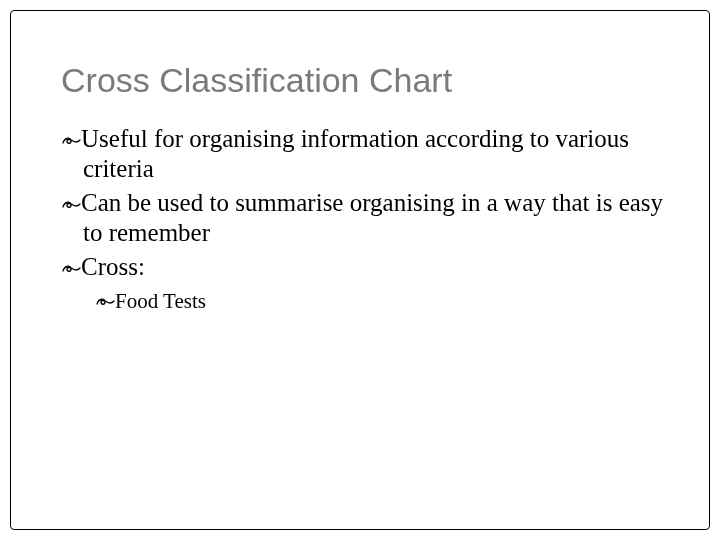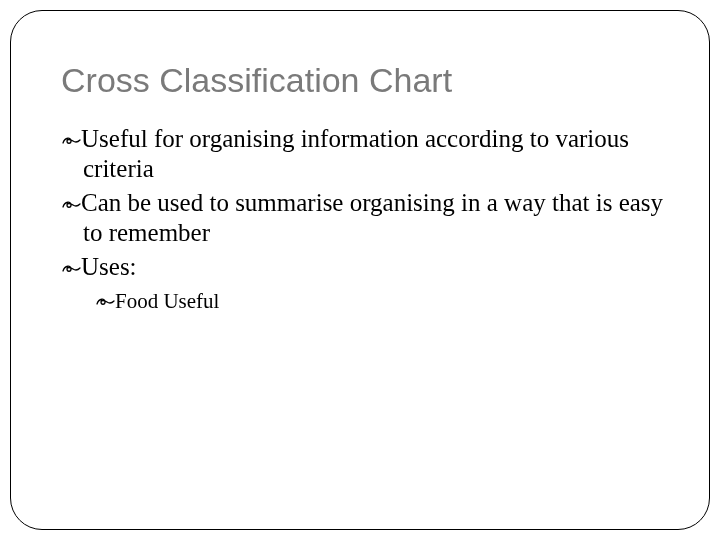--- a/index.html
+++ b/index.html
@@ -15,21 +15,21 @@
     width: 720px;
     height: 540px;
     padding: 10px;
     position: relative;
   }
   .frame {
     box-sizing: border-box;
     width: 100%;
     height: 100%;
     border: 1.5px solid #000;
-    border-radius: 32px;
+    border-radius: 4px;
     padding: 40px 40px 30px 50px;
   }
   .title {
     font-size: 34px;
     color: #7a7a7a;
     font-weight: normal;
     margin: 10px 0 24px 0;
     letter-spacing: 0px;
   }
   .bullets {
@@ -63,19 +63,19 @@
     <div class="title">Cross Classification Chart</div>
     <div class="bullets">
       <div class="li1"><span class="marker"><svg width="20" height="14" viewBox="0 0 20 14" style="vertical-align:-1px">
               <path d="M2 9 C 4 3, 10 3, 10 7 C 10 10, 6 10, 6 7 C 6 5, 9 5, 12 7 C 15 9, 17 8, 19 6" stroke="#000" stroke-width="1.3" fill="none" stroke-linecap="round"></path>
             </svg></span><span>Useful for organising information according to various criteria</span></div>
       <div class="li1"><span class="marker"><svg width="20" height="14" viewBox="0 0 20 14" style="vertical-align:-1px">
               <path d="M2 9 C 4 3, 10 3, 10 7 C 10 10, 6 10, 6 7 C 6 5, 9 5, 12 7 C 15 9, 17 8, 19 6" stroke="#000" stroke-width="1.3" fill="none" stroke-linecap="round"></path>
             </svg></span><span>Can be used to summarise organising in a way that is easy to remember</span></div>
       <div class="li1"><span class="marker"><svg width="20" height="14" viewBox="0 0 20 14" style="vertical-align:-1px">
               <path d="M2 9 C 4 3, 10 3, 10 7 C 10 10, 6 10, 6 7 C 6 5, 9 5, 12 7 C 15 9, 17 8, 19 6" stroke="#000" stroke-width="1.3" fill="none" stroke-linecap="round"></path>
-            </svg></span><span>Uses:</span></div>
+            </svg></span><span>Cross:</span></div>
       <div class="li2"><span class="marker"><svg width="20" height="14" viewBox="0 0 20 14" style="vertical-align:-1px">
               <path d="M2 9 C 4 3, 10 3, 10 7 C 10 10, 6 10, 6 7 C 6 5, 9 5, 12 7 C 15 9, 17 8, 19 6" stroke="#000" stroke-width="1.3" fill="none" stroke-linecap="round"></path>
-            </svg></span><span>Food Useful</span></div>
+            </svg></span><span>Food Tests</span></div>
     </div>
   </div>
 </div>
 
 </body></html>

